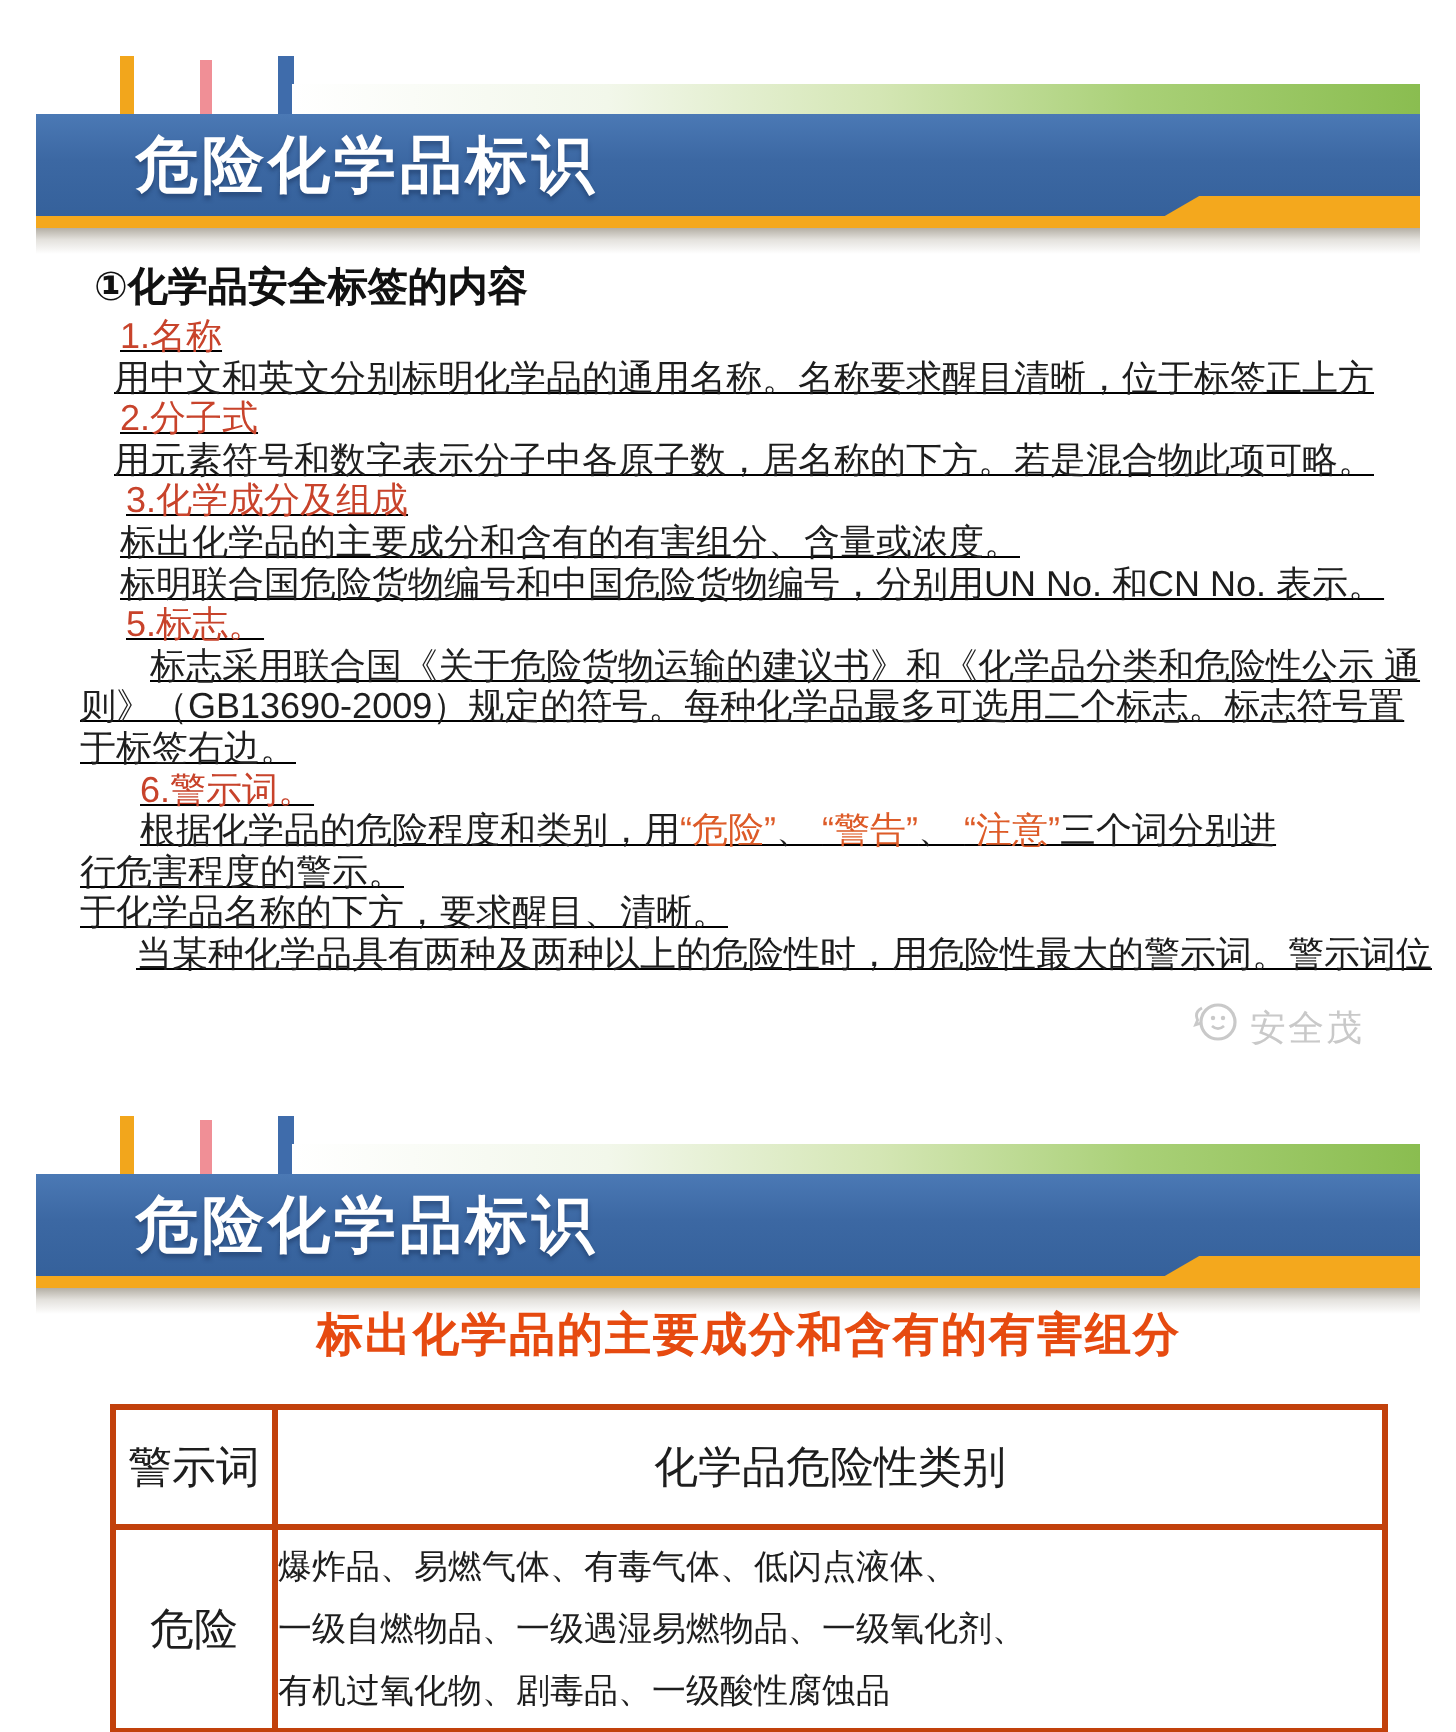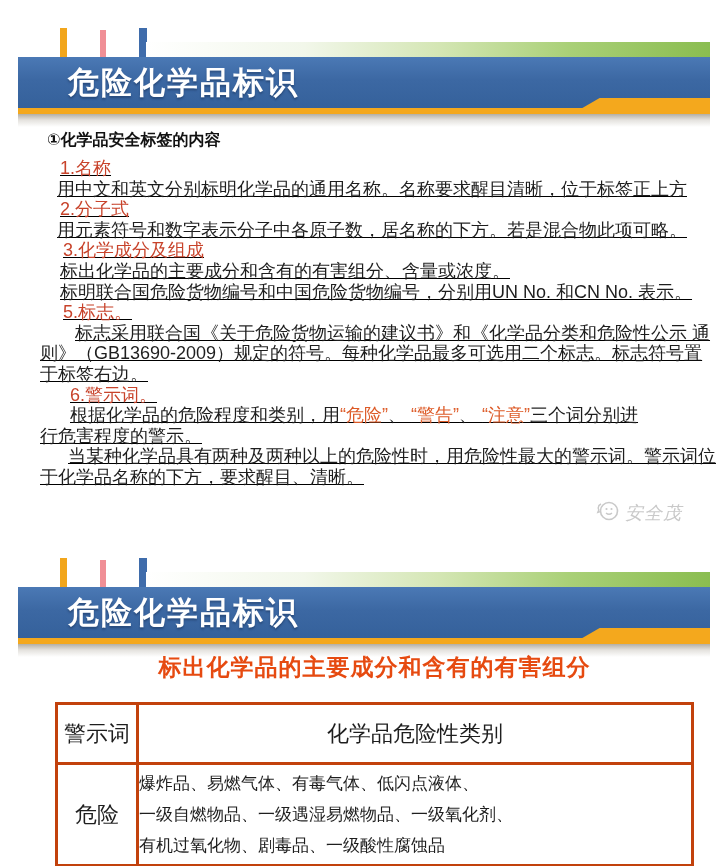--- a/index.html
+++ b/index.html
@@ -37,32 +37,31 @@
   }
   .gold-line{position:absolute;left:18px;top:108px;width:692px;height:6px;background:#f4a81d;}
   .hdr-shadow{
     position:absolute;left:18px;top:114px;width:692px;height:13px;
     background:linear-gradient(180deg,rgba(105,95,75,0.5) 0%,rgba(130,120,100,0.22) 45%,rgba(255,255,255,0) 100%);
   }
 
   
   .content-heading{
     position:absolute;left:47px;top:130px;margin:0;
-    font-size:16px;font-weight:bold;color:#111111;white-space:nowrap;
+    font-size:20px;font-weight:bold;color:#111111;white-space:nowrap;
   }
   .text-block{position:absolute;left:40px;top:158px;width:680px;}
   .text-block .tline{white-space:nowrap;line-height:20.6px;font-size:18px;text-decoration:underline;}
   .c-body{color:#1e1e1e;}
   .c-red{color:#c8432b;}
   .c-accent{color:#dd5b28;}
 
   .brand{
     position:absolute;left:596px;top:500px;display:flex;align-items:center;gap:5px;
     color:#c9c9c9;
-    font-style:italic;
   }
   .brand-text{font-size:18px;letter-spacing:1px;}
 
   
   .table-title{
     position:absolute;left:55px;top:122px;width:639px;margin:0;
     text-align:center;font-size:23px;font-weight:bold;color:#e64a10;
     letter-spacing:1px;white-space:nowrap;
   }
   .warn-table{
@@ -107,22 +106,22 @@
         <div class="tline" style="padding-left: 23px;"><span class="c-red">3.化学成分及组成</span></div>
         <div class="tline" style="padding-left: 20px;"><span class="c-body">标出化学品的主要成分和含有的有害组分、含量或浓度。</span></div>
         <div class="tline" style="padding-left: 20px;"><span class="c-body">标明联合国危险货物编号和中国危险货物编号，分别用UN No. 和CN No. 表示。</span></div>
         <div class="tline" style="padding-left: 23px;"><span class="c-red">5.标志。</span></div>
         <div class="tline" style="padding-left: 35px;"><span class="c-body">标志采用联合国《关于危险货物运输的建议书》和《化学品分类和危险性公示 通</span></div>
         <div class="tline"><span class="c-body">则》（GB13690-2009）规定的符号。每种化学品最多可选用二个标志。标志符号置</span></div>
         <div class="tline"><span class="c-body">于标签右边。</span></div>
         <div class="tline" style="padding-left: 30px;"><span class="c-red">6.警示词。</span></div>
         <div class="tline" style="padding-left: 30px;"><span class="c-body">根据化学品的危险程度和类别，用</span><span class="c-accent">“危险”</span><span class="c-body">、 </span><span class="c-accent">“警告”</span><span class="c-body">、 </span><span class="c-accent">“注意”</span><span class="c-body">三个词分别进</span></div>
         <div class="tline"><span class="c-body">行危害程度的警示。</span></div>
+        <div class="tline"><span class="c-body">于化学品名称的下方，要求醒目、清晰。</span></div>
         <div class="tline" style="padding-left: 28px;"><span class="c-body">当某种化学品具有两种及两种以上的危险性时，用危险性最大的警示词。警示词位</span></div>
-        <div class="tline"><span class="c-body">于化学品名称的下方，要求醒目、清晰。</span></div>
       </div>
 
     <div class="brand">
       <span>
         <svg width="24" height="22" viewBox="0 0 24 22">
           <circle cx="13" cy="11" r="8.5" fill="none" stroke="#c9c9c9" stroke-width="1.6"></circle>
           <circle cx="10.5" cy="9" r="1.1" fill="#c9c9c9"></circle>
           <circle cx="15.5" cy="9" r="1.1" fill="#c9c9c9"></circle>
           <path d="M10 13 q3 2.6 6 0" fill="none" stroke="#c9c9c9" stroke-width="1.4"></path>
           <path d="M5 4 q-4 2 -2.2 6 l-1 2.4 2.6 -0.8" fill="none" stroke="#c9c9c9" stroke-width="1.4"></path>

